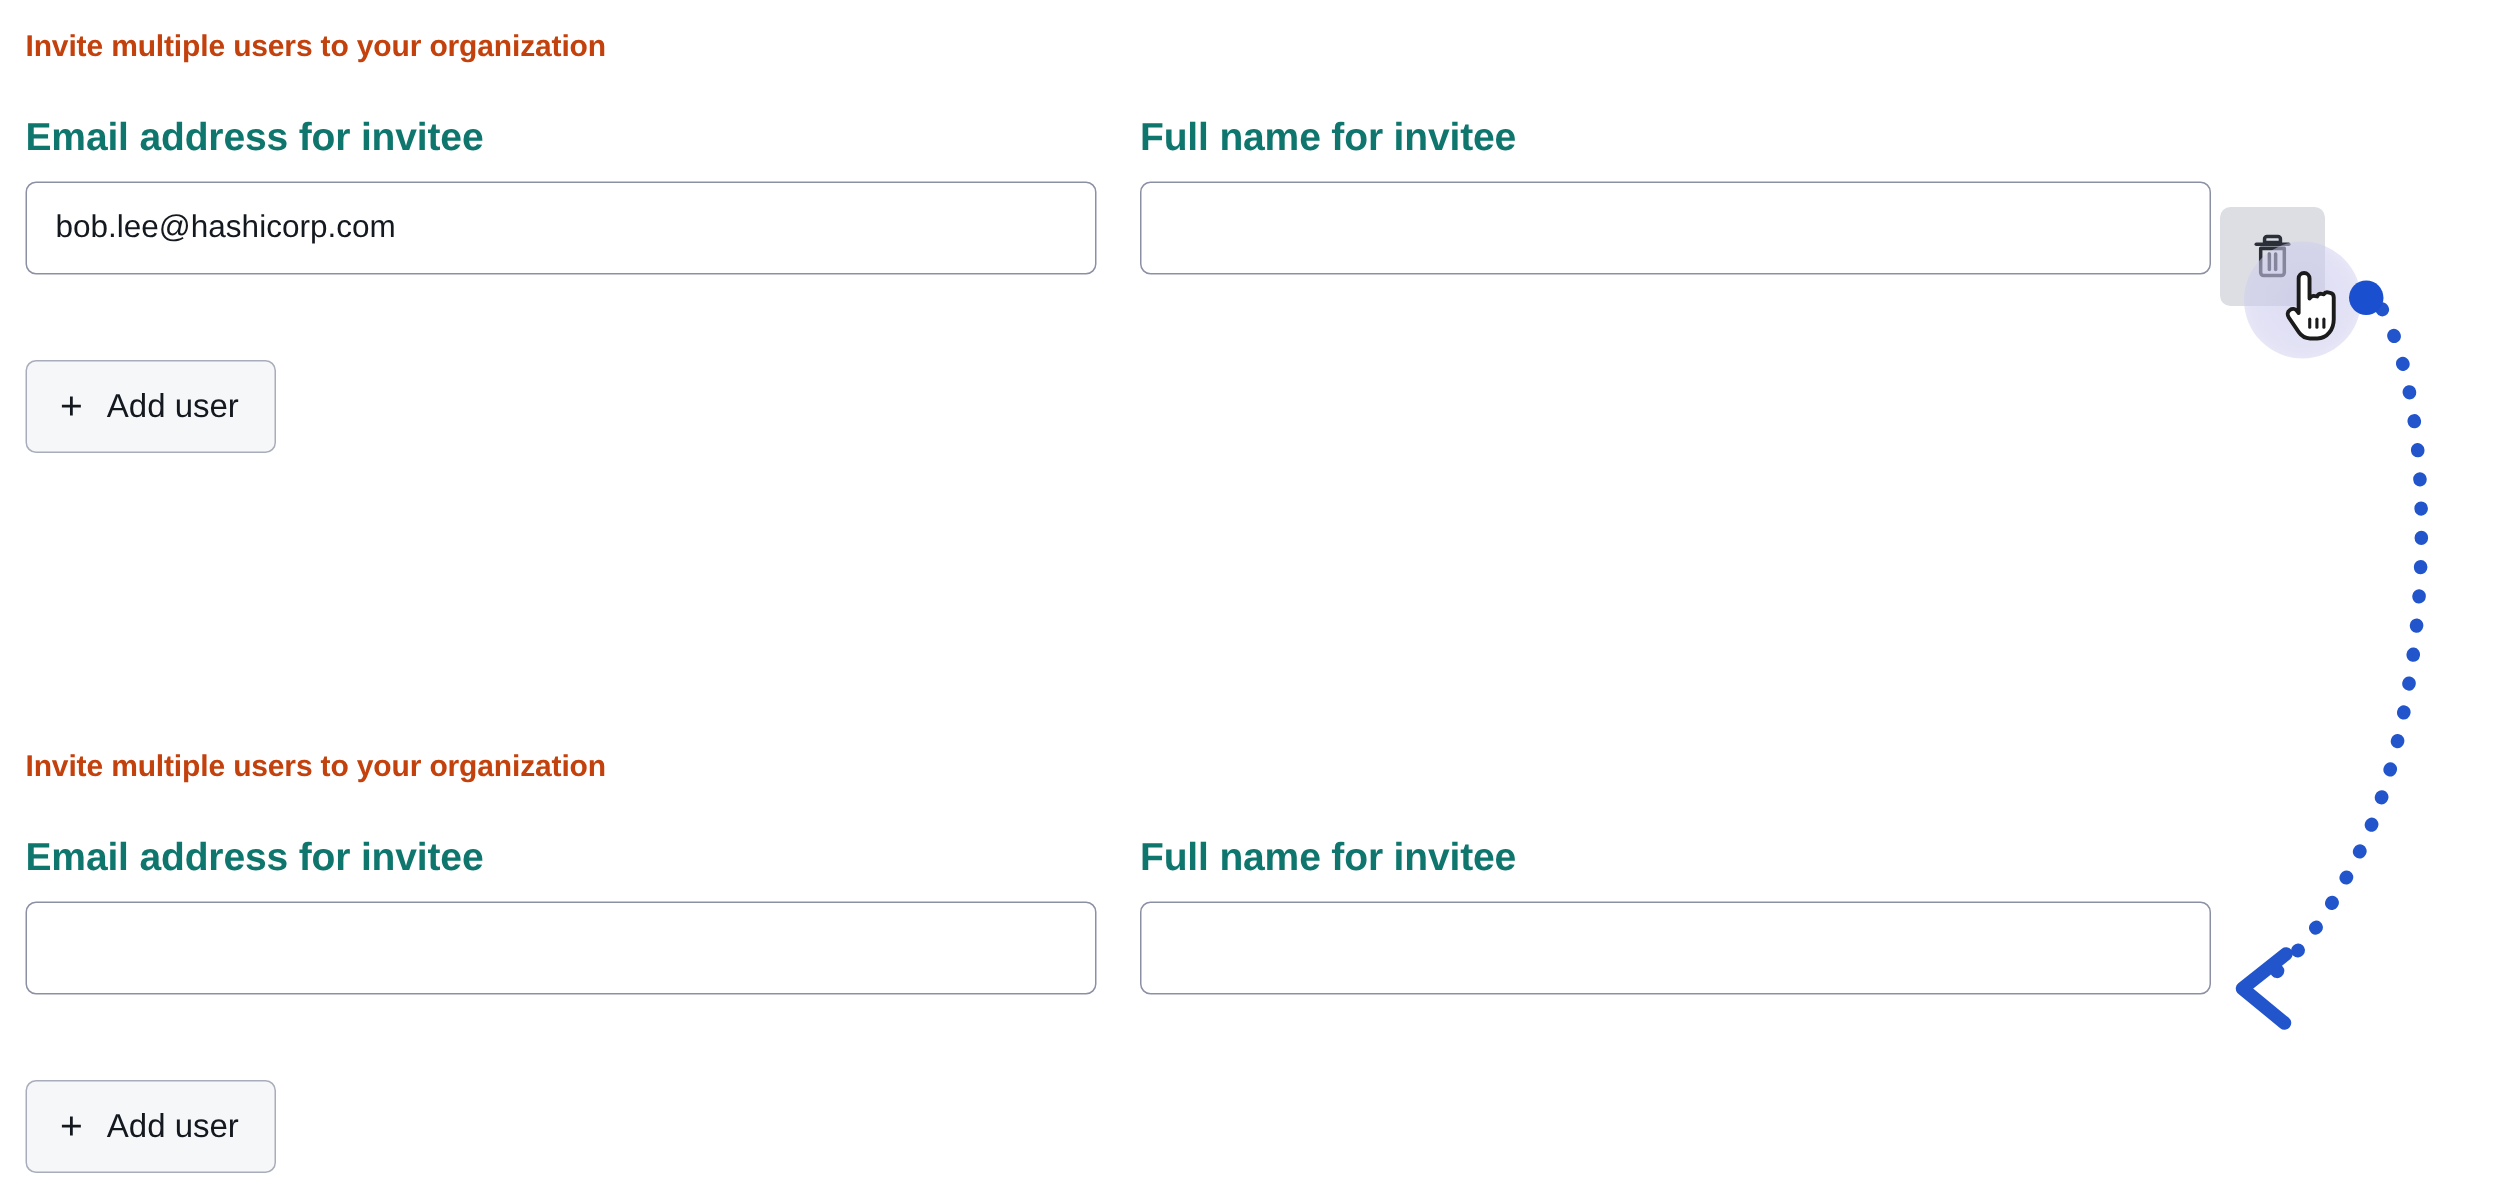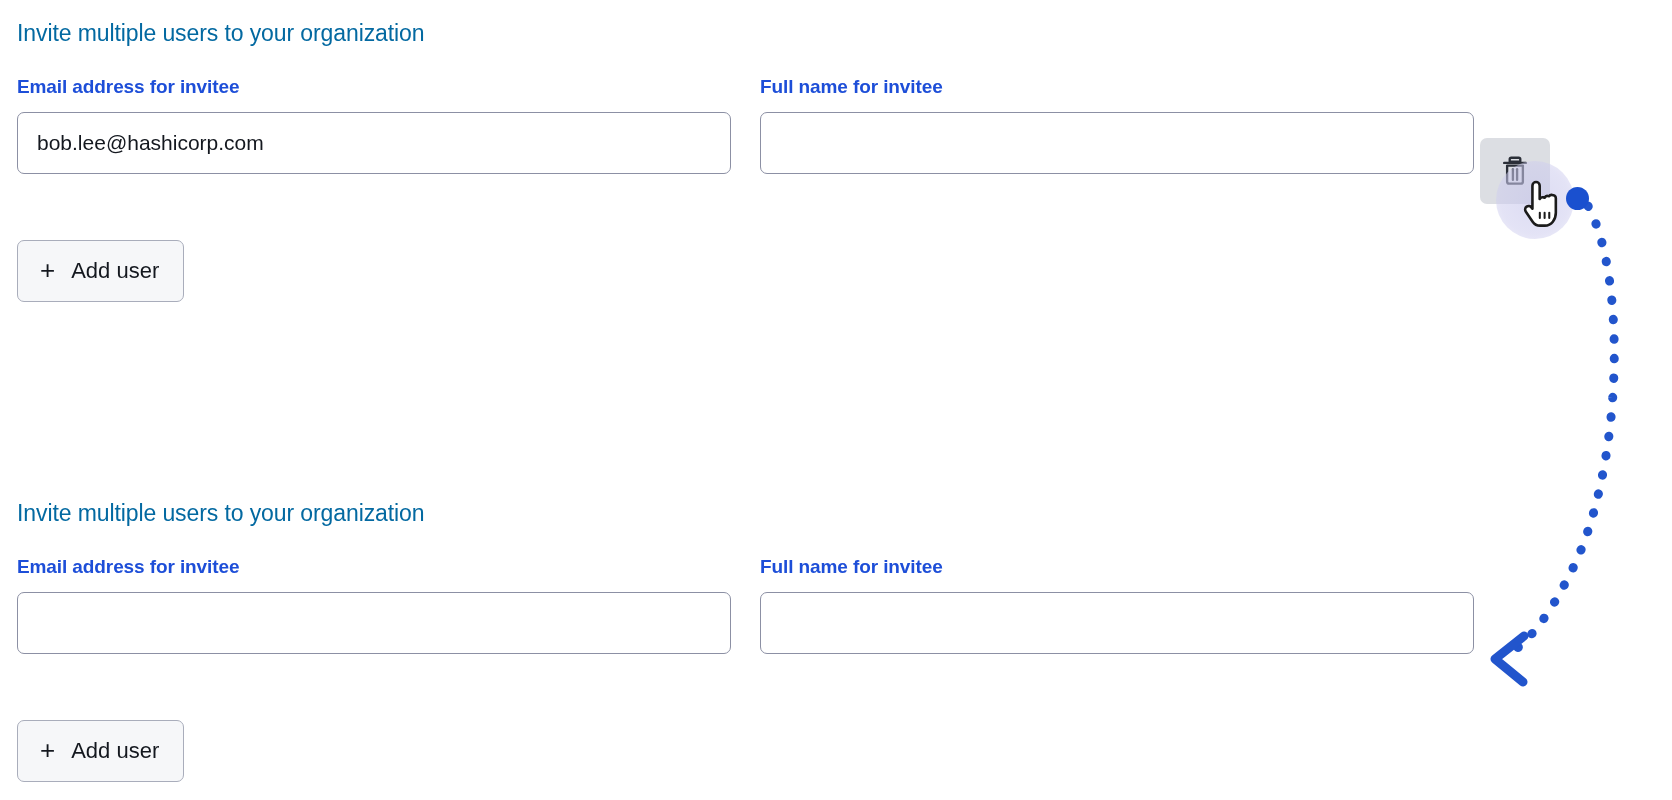--- a/index.html
+++ b/index.html
@@ -29,48 +29,48 @@
     left: 0;
     width: 1672px;
   }
   .section.first  { top: 6px; }
   .section.second { top: 486px; }
 
   .section-title {
     position: absolute;
     left: 17px;
     top: 14px;
-    font-size: 23px;
-    font-weight: 400;
+    font-size: 20px;
+    font-weight: 700;
     letter-spacing: -0.1px;
-    color: #0369a1;
+    color: #c2410c;
     white-space: nowrap;
   }
 
   .fields {
     position: absolute;
     left: 0;
     top: 70px;
     width: 1672px;
     height: 92px;
   }
 
   .field {
     position: absolute;
     top: 0;
   }
   .field.email { left: 17px;  width: 714px; }
   .field.name  { left: 760px; width: 714px; }
 
   .field-label {
     display: block;
-    font-size: 19px;
+    font-size: 26px;
     font-weight: 700;
     letter-spacing: -0.1px;
-    color: #1d4ed8;
+    color: #0f766e;
     margin: 0 0 14px 0;
     white-space: nowrap;
   }
 
   .text-input {
     display: block;
     box-sizing: border-box;
     width: 100%;
     height: 62px;
     padding: 12px 19px;

